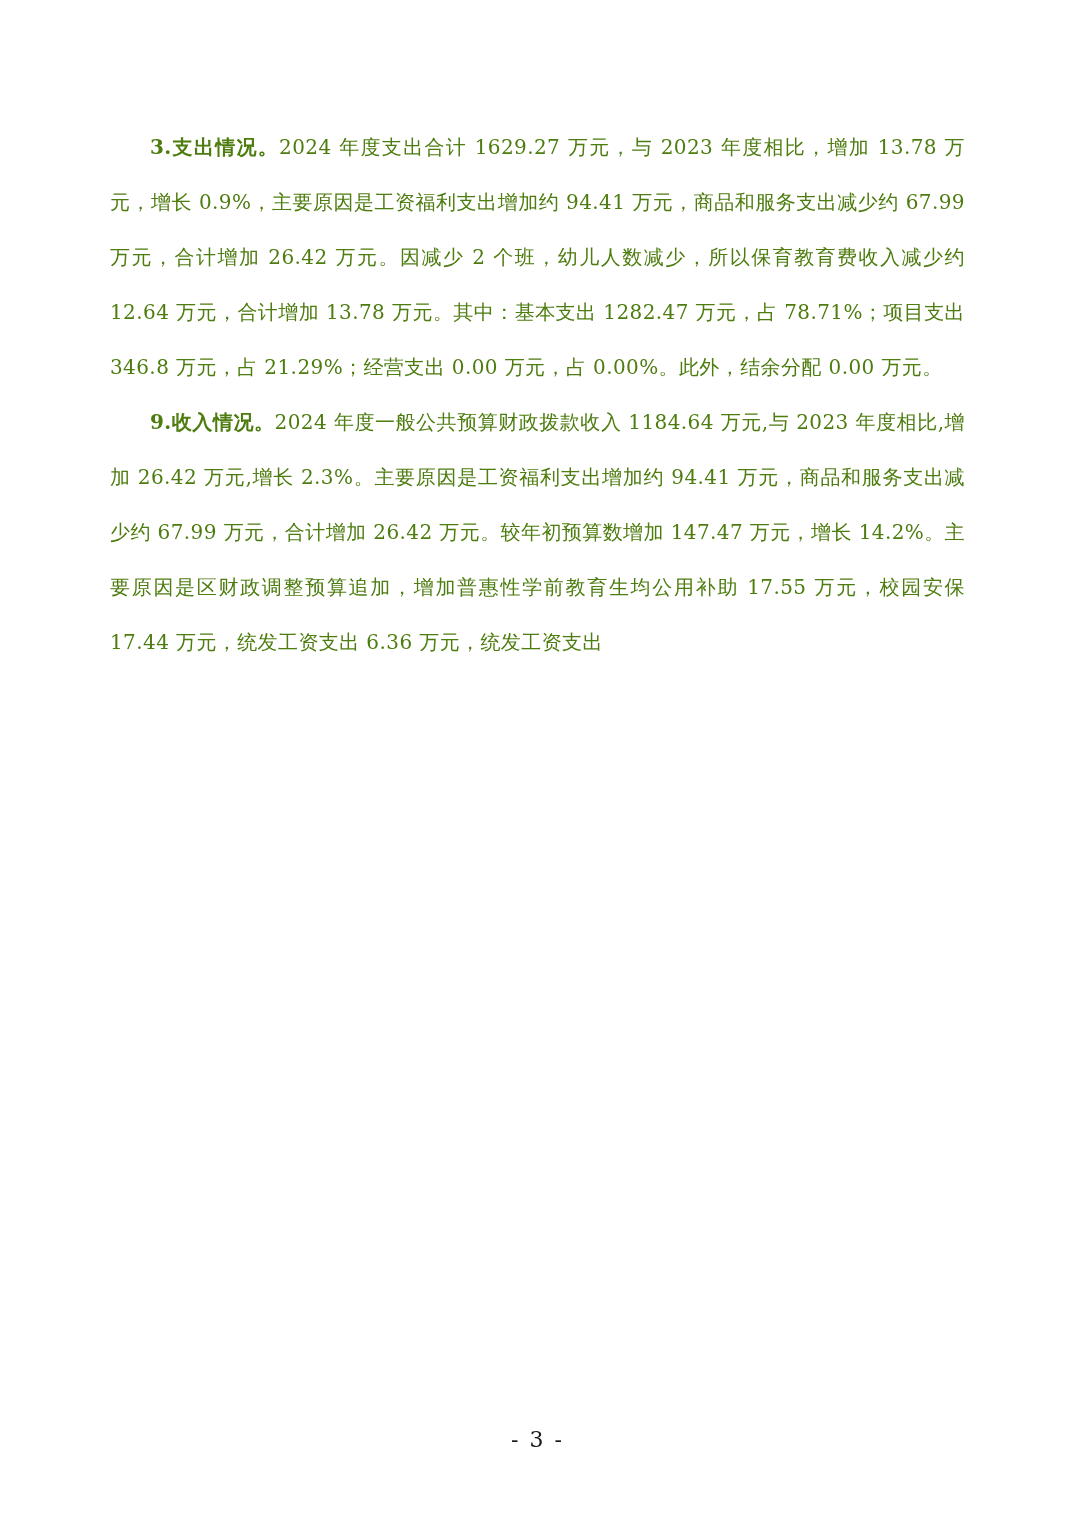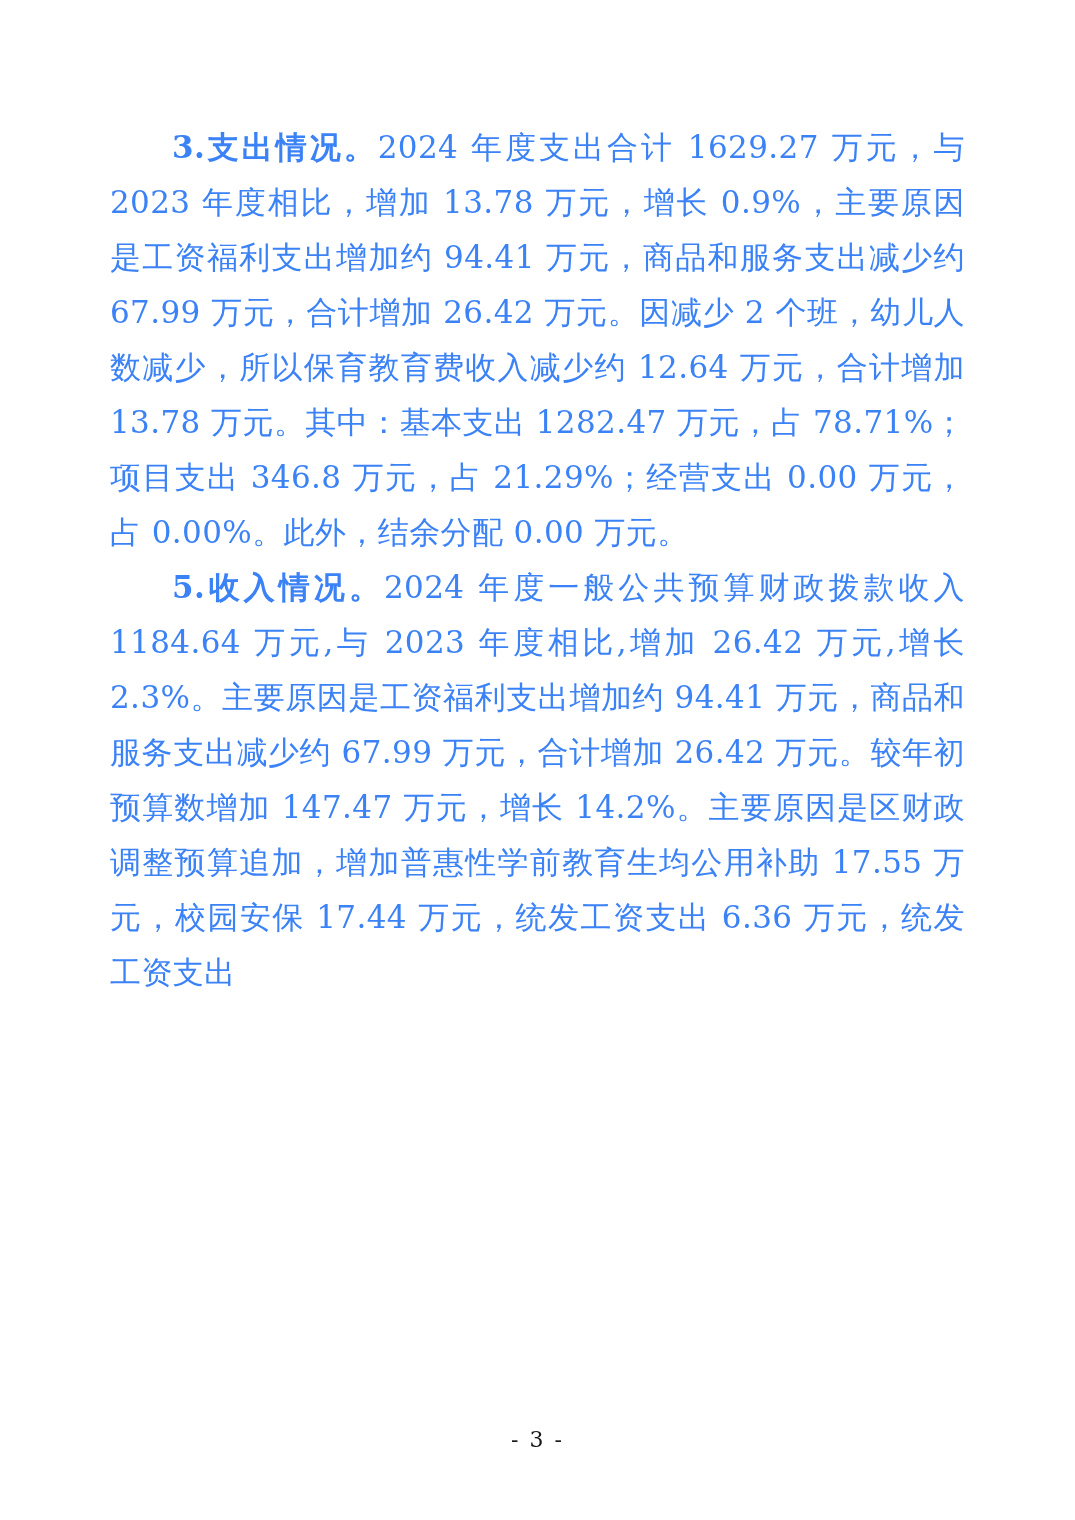--- a/index.html
+++ b/index.html
@@ -22,26 +22,26 @@
     width: 1075px;
     height: 1520px;
     box-sizing: border-box;
     padding: 120px 110px 60px 110px;
   }
   .doc-body {
     width: 855px;
   }
   p {
     margin: 0 0 2px 0;
-    font-size: 31px;
+    font-size: 20px;
     line-height: 55px;
     text-align: justify;
     text-justify: inter-ideograph;
     letter-spacing: 0.4px;
-    color: #3b82f6;
+    color: #4d7c0f;
   }
   .indent {
     text-indent: 2em;
   }
   .lead {
     font-weight: bold;
   }
   .heading {
     font-weight: bold;
     text-indent: 2em;
@@ -67,17 +67,17 @@
 
 <div class="page">
   <div class="doc-body">
 
     <p class="para-block indent"><span class="lead">3.支出情况。</span><span>2024 年度支出合计 1629.27 万元，与 2023 年度相比，增加 13.78 万元，增长 0.9%，主要原因是工资福利支出增加约 94.41 万元，商品和服务支出减少约 67.99 万元，合计增加 26.42 万元。因减少 2 个班，幼儿人数减少，所以保育教育费收入减少约 12.64 万元，合计增加 13.78 万元。其中：基本支出 1282.47 万元，占 78.71%；项目支出 346.8 万元，占 21.29%；经营支出 0.00 万元，占 0.00%。此外，结余分配 0.00 万元。</span></p>
 
 
 
 
 
-    <p class="para-block indent"><span class="lead">5.收入情况。</span><span>2024 年度一般公共预算财政拨款收入 1184.64 万元,与 2023 年度相比,增加 26.42 万元,增长 2.3%。主要原因是工资福利支出增加约 94.41 万元，商品和服务支出减少约 67.99 万元，合计增加 26.42 万元。较年初预算数增加 147.47 万元，增长 14.2%。主要原因是区财政调整预算追加，增加普惠性学前教育生均公用补助 17.55 万元，校园安保 17.44 万元，统发工资支出 6.36 万元，统发工资支出</span></p>
+    <p class="para-block indent"><span class="lead">9.收入情况。</span><span>2024 年度一般公共预算财政拨款收入 1184.64 万元,与 2023 年度相比,增加 26.42 万元,增长 2.3%。主要原因是工资福利支出增加约 94.41 万元，商品和服务支出减少约 67.99 万元，合计增加 26.42 万元。较年初预算数增加 147.47 万元，增长 14.2%。主要原因是区财政调整预算追加，增加普惠性学前教育生均公用补助 17.55 万元，校园安保 17.44 万元，统发工资支出 6.36 万元，统发工资支出</span></p>
 
   </div>
   <div class="footer">- 3 -</div>
 </div>
 
 </body></html>

